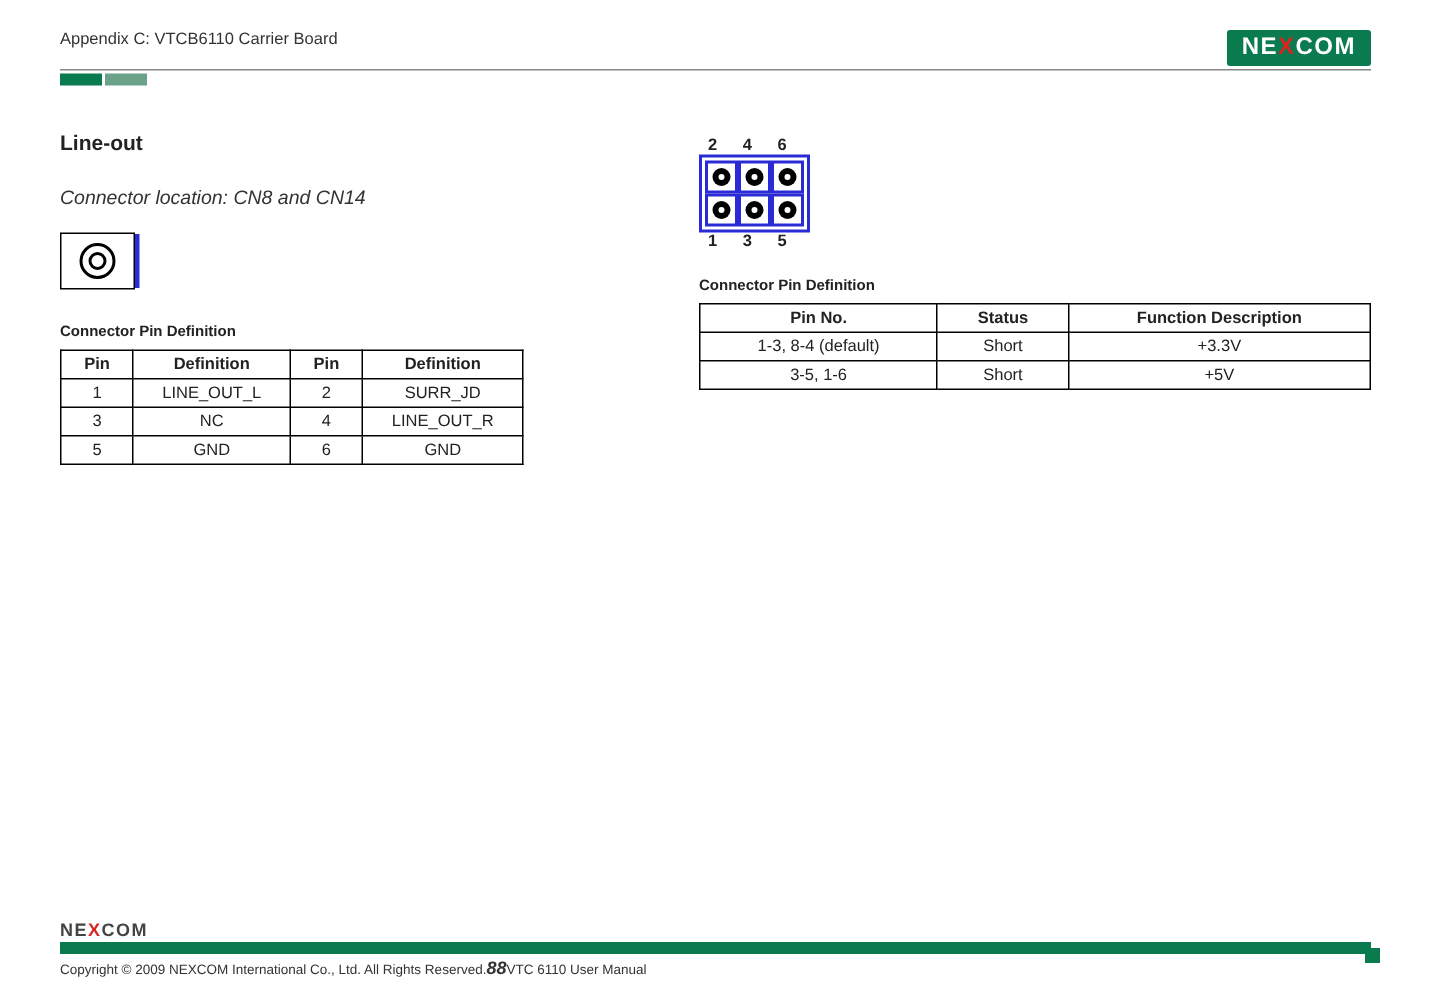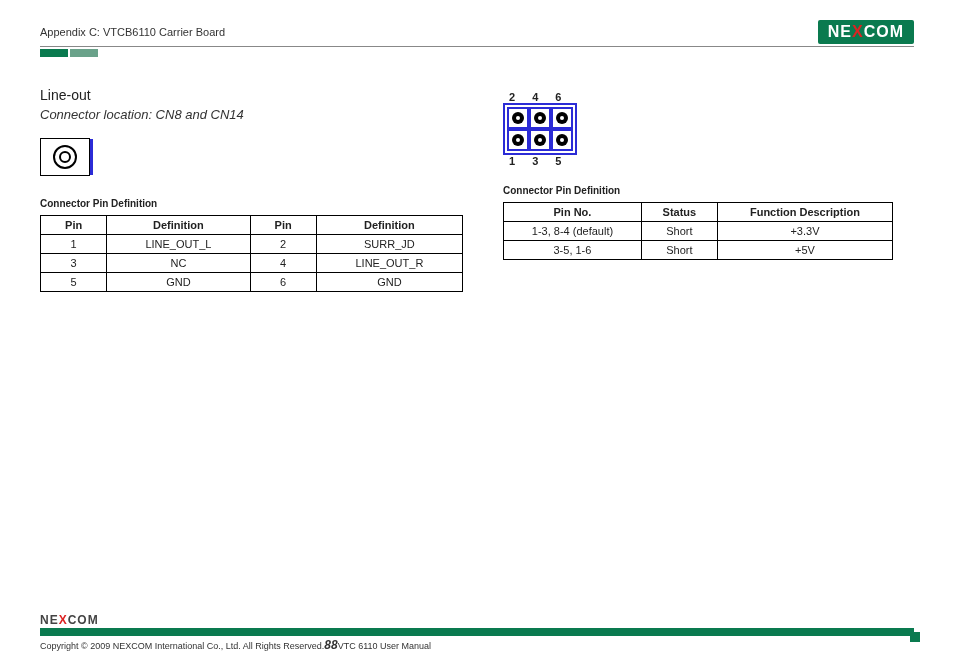--- a/index.html
+++ b/index.html
@@ -12,21 +12,21 @@
     height: 672px;
     box-sizing: border-box;
     position: relative;
   }
   .page {
     padding: 20px 40px 0 40px;
   }
   .header {
     display: flex;
     justify-content: space-between;
-    align-items: center;
+    align-items: flex-start;
     border-bottom: 1px solid #888;
     padding-bottom: 2px;
   }
   .appendix-title {
     font-size: 11px;
     color: #333;
   }
   .logo-top {
     background: #0a7a4f;
     color: #fff;
@@ -47,23 +47,23 @@
 
   .content {
     display: flex;
     gap: 40px;
     margin-top: 30px;
   }
   .col {
     flex: 1;
   }
   .section-title {
-    font-weight: normal;
+    font-weight: bold;
     font-size: 14px;
-    margin-bottom: 4px;
+    margin-bottom: 21px;
   }
   .section-sub {
     font-size: 13px;
     color: #333;
     margin-bottom: 16px;
     font-style: italic;
   }
   .conn-img1 {
     display: inline-block;
     border: 1px solid #000;
@@ -91,22 +91,22 @@
     font-size: 11px;
   }
   table th, table td {
     border: 1px solid #000;
     padding: 3px 12px;
     text-align: center;
   }
   table th {
     font-weight: bold;
   }
-  .pin-table { width: 423px; }
-  .voltage-table { width: 390px; }
+  .pin-table { width: 309px; }
+  .voltage-table { width: 448px; }
 
   .jumper {
     margin: 4px 0 18px 0;
   }
   .jumper-labels-top, .jumper-labels-bot {
     display: flex;
     font-size: 11px;
     font-weight: bold;
     padding-left: 6px;
     gap: 17px;

